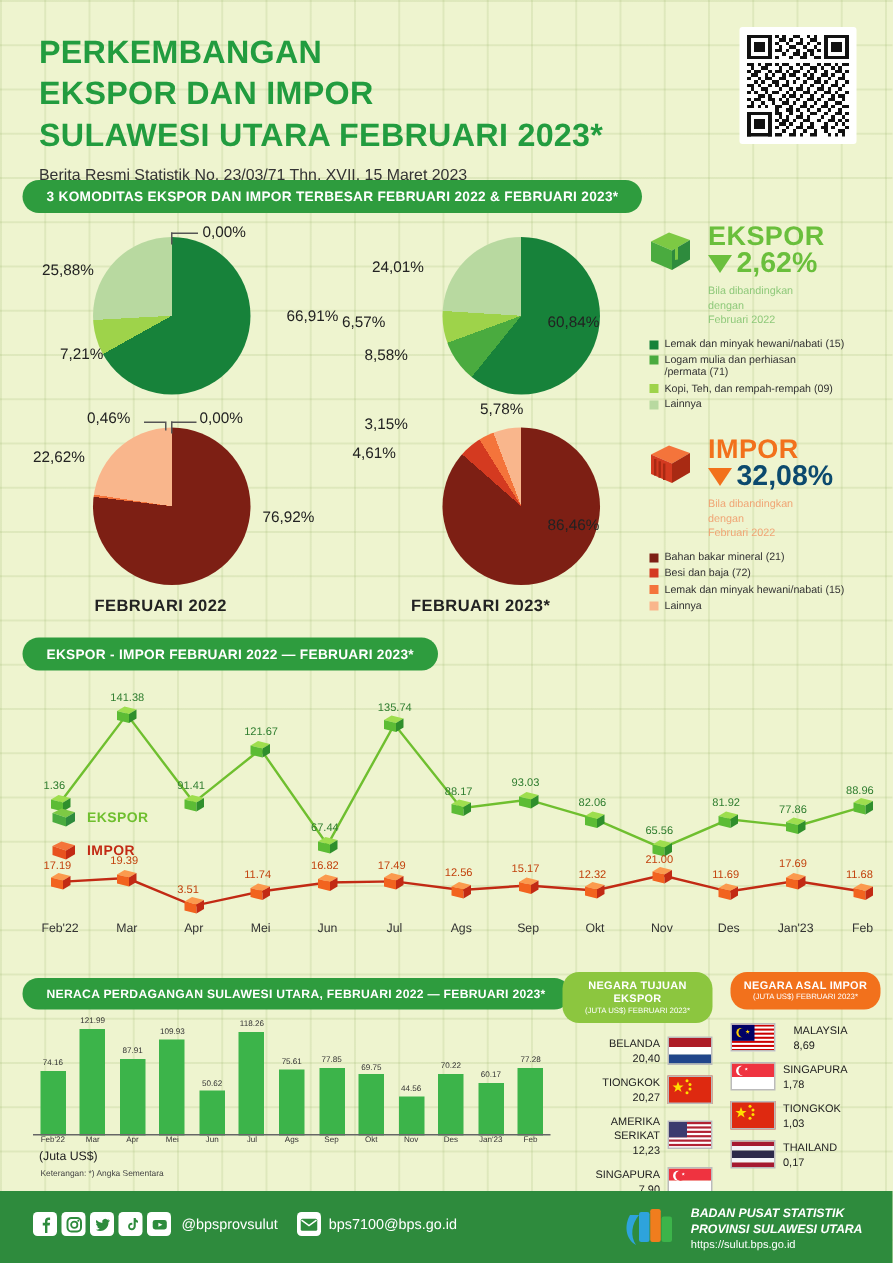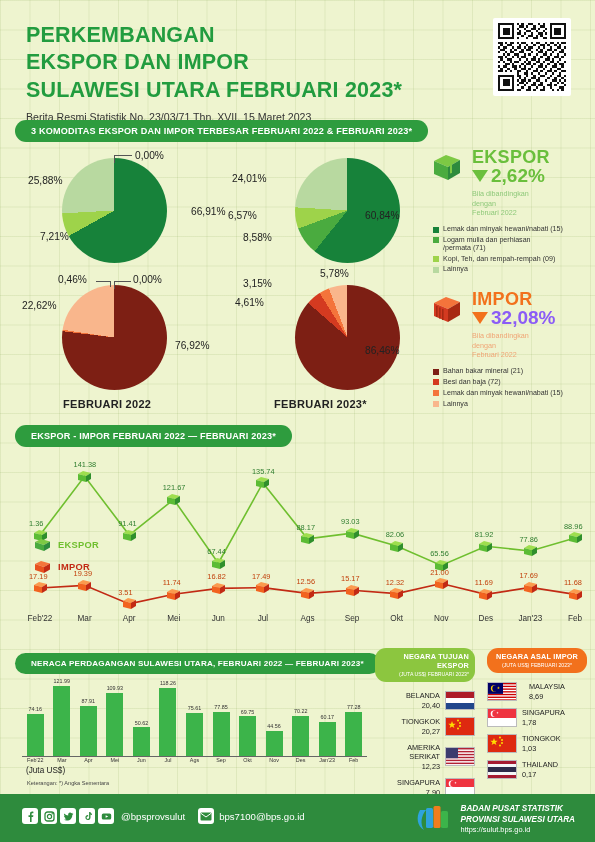--- a/index.html
+++ b/index.html
@@ -373,21 +373,21 @@
   <div class="pie-label" style="left:40px; top:91px;">7,21%</div>
   <div class="pie-label" style="left:28px; top:35px;">25,88%</div>
   <div class="leader-v" style="left:114px; top:15px; height:8px;"></div>
   <div class="leader" style="left:114px; top:15px; width:18px;"></div>
 
   <div class="pie" style="left:295px; top:18px; width:105px; height:105px;
        background: conic-gradient(from 0deg, #17823a 0deg 219deg, #4aab3f 219deg 249.9deg, #9ed34a 249.9deg 273.5deg, #b8d9a0 273.5deg 360deg);"></div>
   <div class="pie-label" style="left:365px; top:70px;">60,84%</div>
   <div class="pie-label" style="left:243px; top:92px;">8,58%</div>
   <div class="pie-label" style="left:228px; top:70px;">6,57%</div>
-  <div class="pie-label" style="left:232px; top:33px;text-align:right;">24,01%</div>
+  <div class="pie-label" style="left:248px; top:33px;text-align:right;">24,01%</div>
 
   <div class="pie" style="left:62px; top:145px; width:105px; height:105px;
        background: conic-gradient(from 0deg, #7d1f14 0deg 276.9deg, #f4743b 276.9deg 278.5deg, #f9b68c 278.5deg 360deg);"></div>
   <div class="pie-label" style="left:175px; top:200px;">76,92%</div>
   <div class="pie-label" style="left:133px; top:134px;">0,00%</div>
   <div class="pie-label" style="left:58px; top:134px;">0,46%</div>
   <div class="pie-label" style="left:22px; top:160px;">22,62%</div>
   <div class="leader-v" style="left:114px; top:141px; height:8px;"></div>
   <div class="leader" style="left:114px; top:141px; width:17px;"></div>
   <div class="leader" style="left:96px; top:141px; width:14px;"></div>
@@ -458,21 +458,21 @@
         <polygon points="4,11 16,5 30,10 18,17" fill="#f4743b"></polygon>
         <polygon points="4,11 18,17 18,30 4,24" fill="#d43a20"></polygon>
         <polygon points="18,17 30,10 30,23 18,30" fill="#a82a13"></polygon>
         <rect x="6" y="14" width="1.6" height="11" fill="#a82a13"></rect>
         <rect x="9" y="15.5" width="1.6" height="11" fill="#a82a13"></rect>
         <rect x="12" y="17" width="1.6" height="11" fill="#a82a13"></rect>
       </svg>
     </div>
     <div>
       <div class="stat-name" style="color:#f2711c;">IMPOR</div>
-      <div class="stat-val" style="color:#8b5cf6;">
+      <div class="stat-val" style="color:#0c4a6e;">
         <div class="tri" style="border-top:12px solid #f2711c;"></div>
         <span>32,08%</span>
       </div>
       <div class="stat-note" style="color:#f0a575;">
         <div>Bila dibandingkan</div>
         <div>dengan</div>
         <div>Februari 2022</div>
       </div>
     </div>
   </div>
@@ -748,21 +748,21 @@
       <div class="bar-x" style="left:205.03846153846155px;">Sep</div>
       <div class="bar-x" style="left:231.5769230769231px;">Okt</div>
       <div class="bar-x" style="left:258.11538461538464px;">Nov</div>
       <div class="bar-x" style="left:284.6538461538462px;">Des</div>
       <div class="bar-x" style="left:311.19230769230774px;">Jan'23</div>
       <div class="bar-x" style="left:337.7307692307692px;">Feb</div>
     </div>
 <div class="juta">(Juta US$)</div>
 
 <div class="ctab" style="left:375px; width:100px;">
-  <div class="ctab-head" style="background:#8cc63f;text-align:right;">
+  <div class="ctab-head" style="background:#8cc63f;">
     <div class="t1">NEGARA TUJUAN EKSPOR</div>
     <div class="t2">(JUTA US$) FEBRUARI 2023*</div>
   </div>
   <div class="crow" style="justify-content:flex-end; margin-top:9px;">
     <div style="text-align:right;">
       <div class="cname">BELANDA</div>
       <div class="cval">20,40</div>
     </div>
     <div class="flag">
       <div style="height:33.3%;background:#AE1C28"></div>

